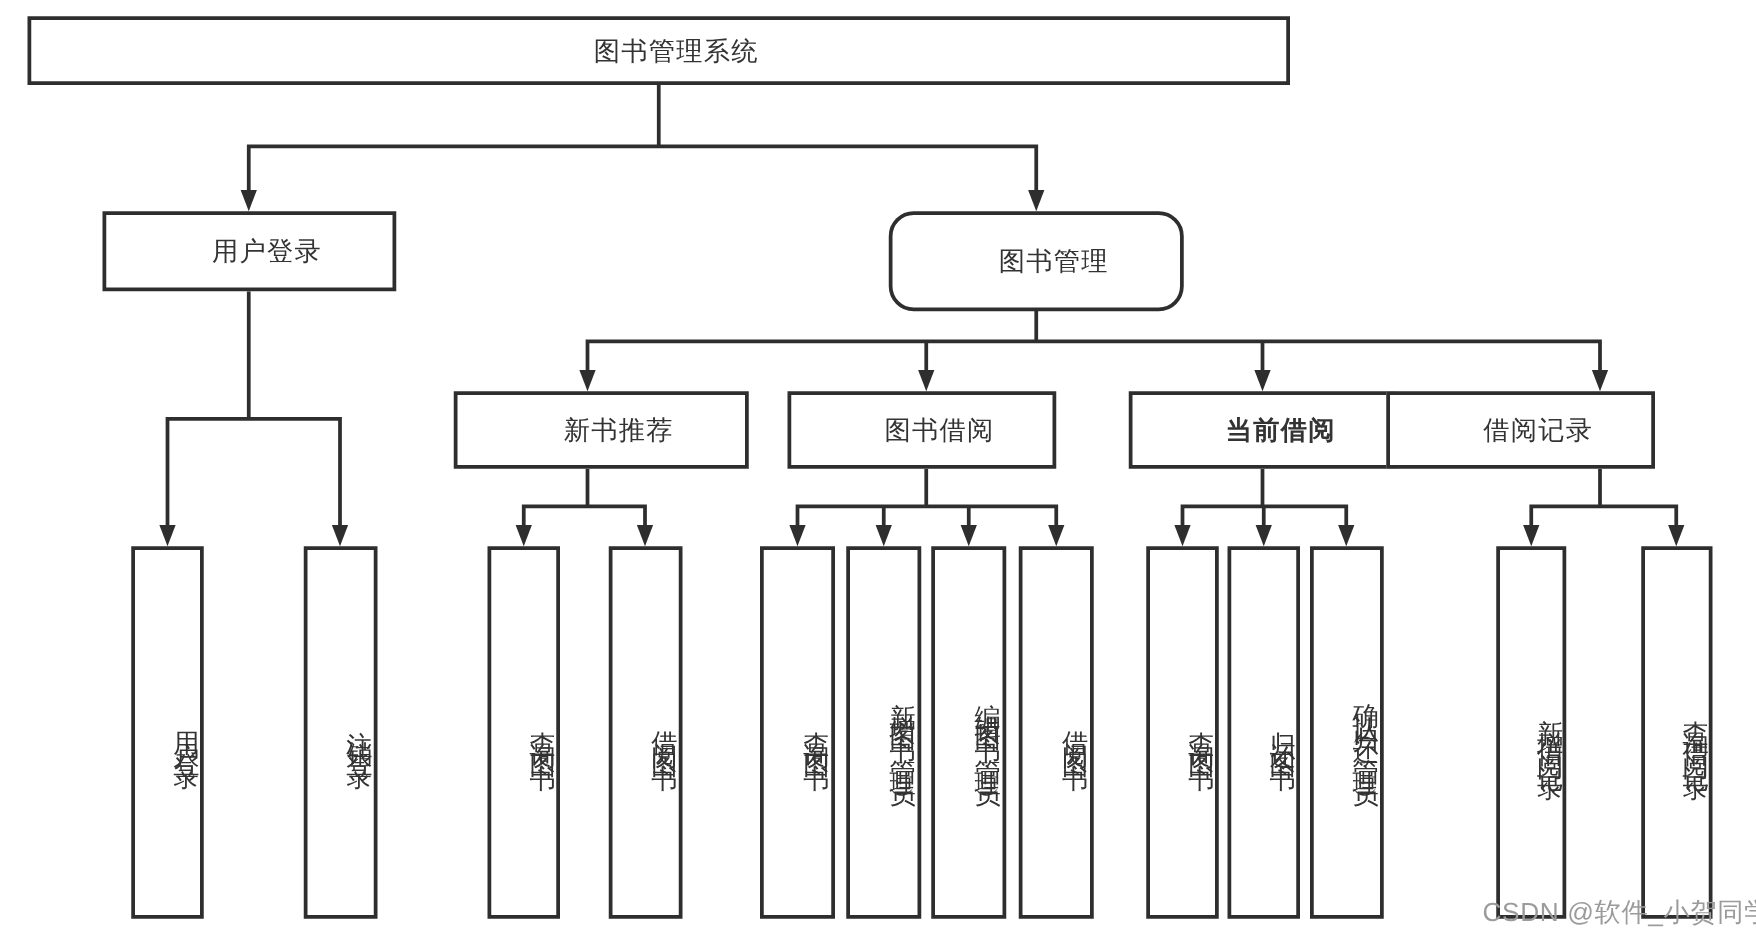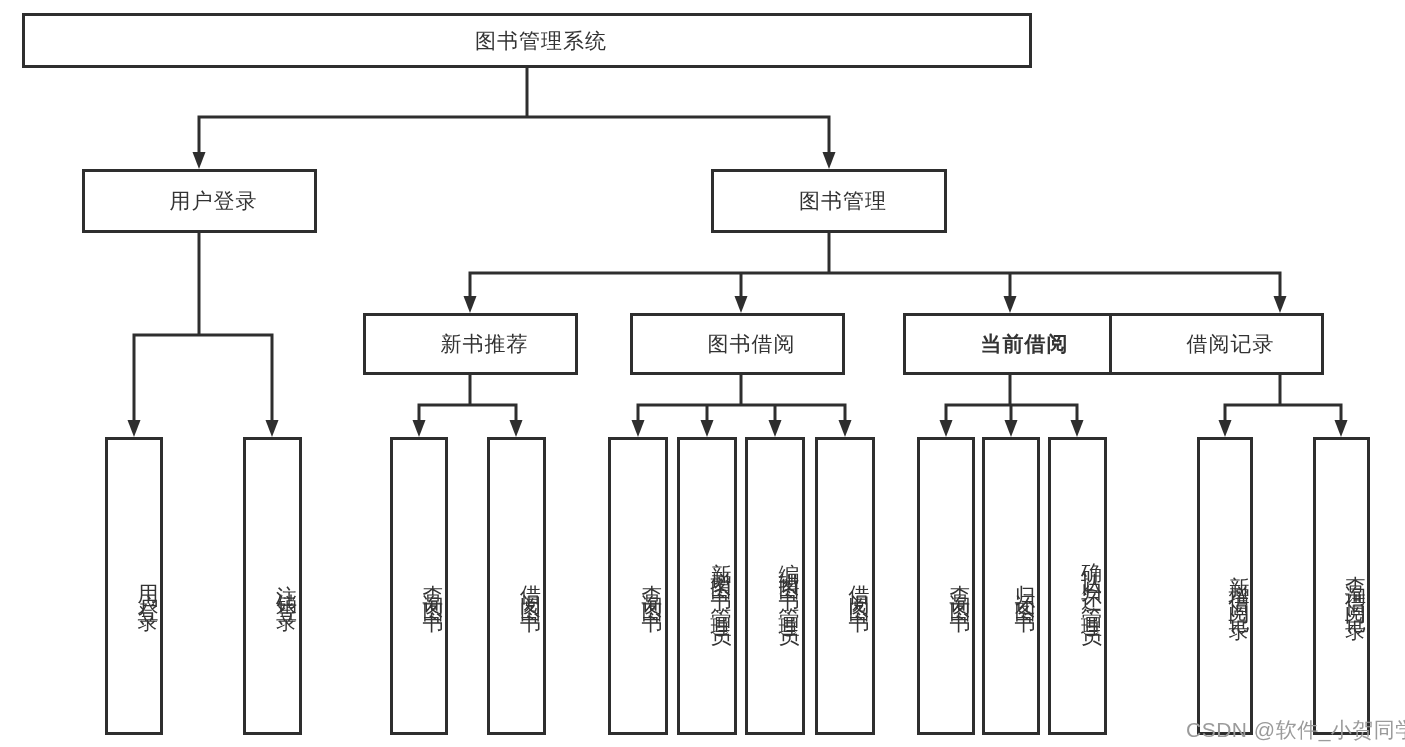--- a/index.html
+++ b/index.html
@@ -29,22 +29,22 @@
   }
   .node.v .label{
     writing-mode:vertical-rl;
     text-orientation:mixed;
     letter-spacing:9px;
     white-space:normal;
   }
   
   .n-root   {left:22px;  top:13px;  width:1010px; height:55px;}
   .n-ulogin {left:82px;  top:169px; width:235px;  height:64px;}
-  .n-bmgmt  {left:711px; top:169px; width:236px;  height:64px;}
-  .n-newbk  {left:363px; top:313px; width:215px;  height:62px;}
+  .n-bmgmt  {left:711px; top:169px; width:236px;  height:80px;border-radius:20px;}
+  .n-newbk  {left:363px; top:313px; width:236px;  height:62px;}
   .n-borrow {left:630px; top:313px; width:215px;  height:62px;}
   .n-curr   {left:903px; top:313px; width:215px;  height:62px;font-weight:bold;}
   .n-record {left:1109px;top:313px; width:215px;  height:62px;}
   
   .n-a1{left:105px; top:437px; width:58px; height:298px;}
   .n-a2{left:243px; top:437px; width:59px; height:298px;}
   .n-b1{left:390px; top:437px; width:58px; height:298px;}
   .n-b2{left:487px; top:437px; width:59px; height:298px;}
   .n-c1{left:608px; top:437px; width:60px; height:298px;}
   .n-c2{left:677px; top:437px; width:60px; height:298px;}

